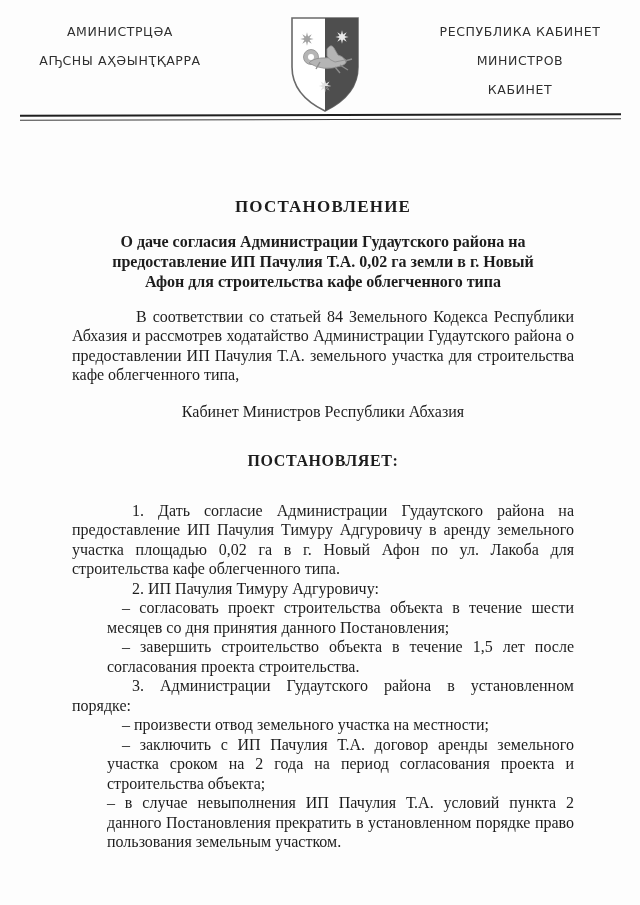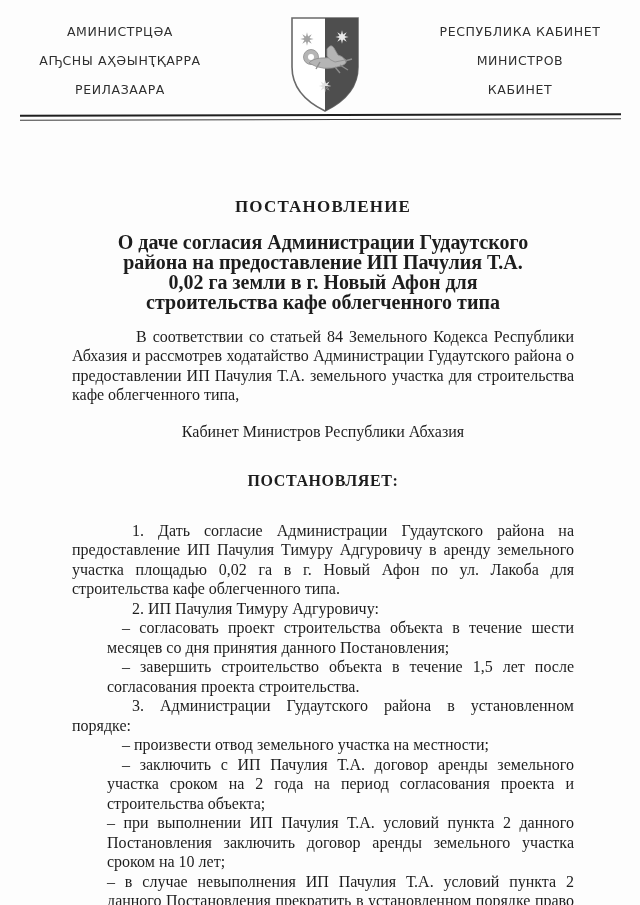--- a/index.html
+++ b/index.html
@@ -27,21 +27,21 @@
   
   .content{
     position:absolute;top:183px;left:72px;width:502px;
     font-size:16px;line-height:19.5px;
   }
   .doc-title{
     text-align:center;font-weight:bold;font-size:17px;
     letter-spacing:1.2px;margin:14px 0 0 0;
   }
   .doc-subject{
-    text-align:center;font-weight:bold;font-size:20px;line-height:20px;
+    text-align:center;font-weight:bold;font-size:16px;line-height:20px;
     max-width:432px;margin:15px auto 0 auto;
   }
   .doc-preamble{
     margin:15px 0 0 0;text-align:justify;text-indent:64px;
   }
   .doc-authority{
     text-align:center;font-weight:normal;margin:17px 0 0 0;
   }
   .doc-resolves{
     text-align:center;font-weight:bold;letter-spacing:.6px;margin:30px 0 0 0;
@@ -52,21 +52,20 @@
   .p-head{text-indent:60px;text-align:center;}
   .p-dash{margin-left:35px !important;text-indent:15px;}
   .p-dash2{margin-left:35px !important;text-indent:0;}
 </style>
 </head>
 <body>
 
 <div class="letterhead-col letterhead-left">
   <div class="lh-line">АМИНИСТРЦӘА</div>
   <div class="lh-line">АҦСНЫ АҲӘЫНҬҚАРРА</div>
-  <div class="lh-line">РЕИЛАЗААРА</div>
 </div>
 
 <div class="emblem">
   <svg width="76" height="100" viewBox="0 0 76 100" xmlns="http://www.w3.org/2000/svg">
     <defs>
       <clipPath id="leftHalf">
           <rect x="0" y="0" width="38" height="100"></rect>
         </clipPath>
       <polygon id="star8" points="7,0 2.68,1.11 4.95,4.95 1.11,2.68 0,7 -1.11,2.68 -4.95,4.95 -2.68,1.11 -7,0 -2.68,-1.11 -4.95,-4.95 -1.11,-2.68 0,-7 1.11,-2.68 4.95,-4.95 2.68,-1.11"></polygon>
     </defs>
@@ -106,16 +105,15 @@
   <div class="doc-resolves">ПОСТАНОВЛЯЕТ:</div>
 
   <div class="items">
     <p class="p-num">1. Дать согласие Администрации Гудаутского района на предоставление ИП Пачулия Тимуру Адгуровичу в аренду земельного участка площадью 0,02 га в г. Новый Афон по ул. Лакоба для строительства кафе облегченного типа.</p>
     <p class="p-head">2. ИП Пачулия Тимуру Адгуровичу:</p>
     <p class="p-dash">– согласовать проект строительства объекта в течение шести месяцев со дня принятия данного Постановления;</p>
     <p class="p-dash">– завершить строительство объекта в течение 1,5 лет после согласования проекта строительства.</p>
     <p class="p-head">3. Администрации Гудаутского района в установленном порядке:</p>
     <p class="p-dash">– произвести отвод земельного участка на местности;</p>
     <p class="p-dash">– заключить с ИП Пачулия Т.А. договор аренды земельного участка сроком на 2 года на период согласования проекта и строительства объекта;</p>
-    <p class="p-dash2">– при выполнении ИП Пачулия Т.А. условий пункта 2 данного Постановления заключить договор аренды земельного участка сроком на 10 лет;</p>
     <p class="p-dash2">– в случае невыполнения ИП Пачулия Т.А. условий пункта 2 данного Постановления прекратить в установленном порядке право пользования земельным участком.</p>
   </div>
 </div>
 
 </body></html>

